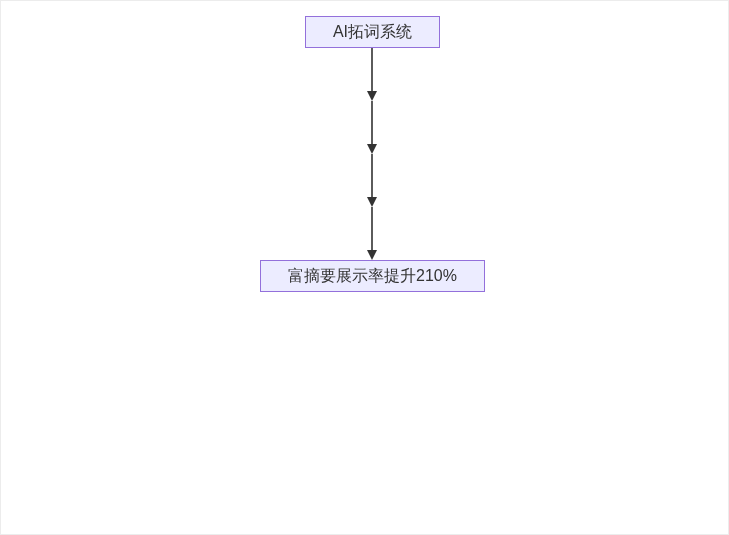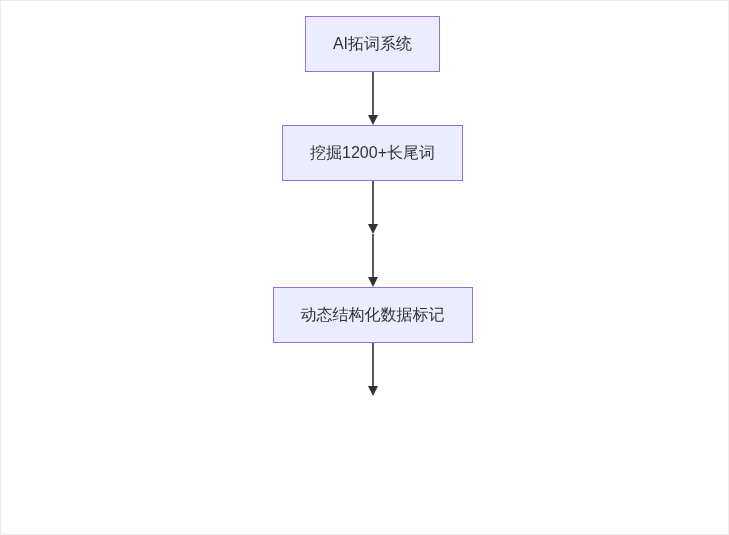--- a/index.html
+++ b/index.html
@@ -31,21 +31,21 @@
     align-items: center;
     margin-left: 16px; 
   }
   .node {
     box-sizing: border-box;
     background: #ececff;
     border: 1px solid #9370db;
     color: #333333;
     font-size: 16px;
     line-height: 16px;
-    padding: 19px 27px;
+    padding: 7px 27px;
     white-space: nowrap;
     text-align: center;
   }
   .edge {
     width: 14px;
     height: 53px;
     display: flex;
     align-items: flex-start;
     justify-content: center;
   }
@@ -62,42 +62,41 @@
 
       <div class="node">AI拓词系统</div>
 
       <div class="edge">
         <svg width="14" height="53" viewBox="0 0 14 53" aria-hidden="true">
           <line x1="7" y1="0" x2="7" y2="44" stroke="#333333" stroke-width="1.6"></line>
           <polygon points="2,43 12,43 7,53" fill="#333333"></polygon>
         </svg>
       </div>
 
-      <div class="node">挖掘1200+长尾词</div>
 
       <div class="edge">
         <svg width="14" height="53" viewBox="0 0 14 53" aria-hidden="true">
           <line x1="7" y1="0" x2="7" y2="44" stroke="#333333" stroke-width="1.6"></line>
           <polygon points="2,43 12,43 7,53" fill="#333333"></polygon>
         </svg>
       </div>
 
 
       <div class="edge">
         <svg width="14" height="53" viewBox="0 0 14 53" aria-hidden="true">
           <line x1="7" y1="0" x2="7" y2="44" stroke="#333333" stroke-width="1.6"></line>
           <polygon points="2,43 12,43 7,53" fill="#333333"></polygon>
         </svg>
       </div>
 
-      <div class="node">动态结构化数据标记</div>
 
       <div class="edge">
         <svg width="14" height="53" viewBox="0 0 14 53" aria-hidden="true">
           <line x1="7" y1="0" x2="7" y2="44" stroke="#333333" stroke-width="1.6"></line>
           <polygon points="2,43 12,43 7,53" fill="#333333"></polygon>
         </svg>
       </div>
 
+      <div class="node">富摘要展示率提升210%</div>
 
     </div>
   </div>
 </div>
 
 </body></html>

